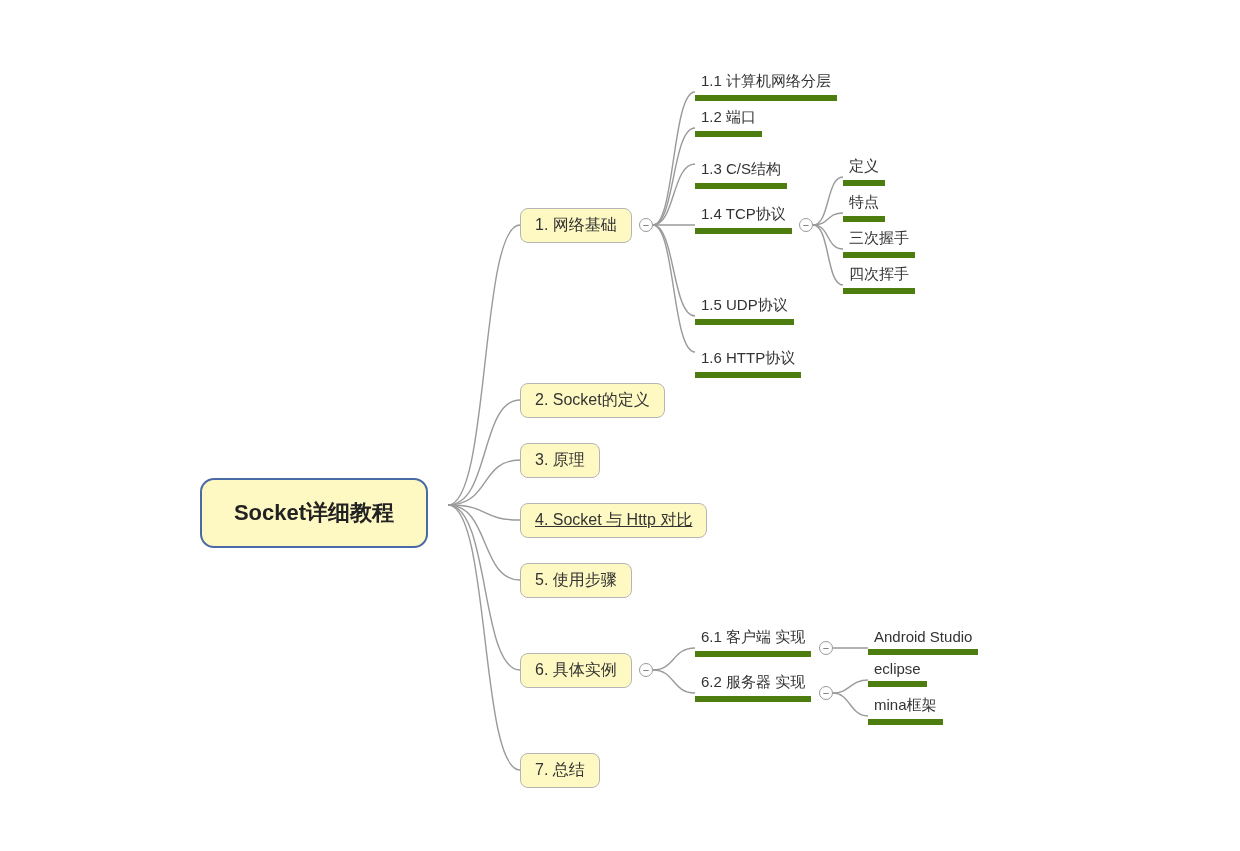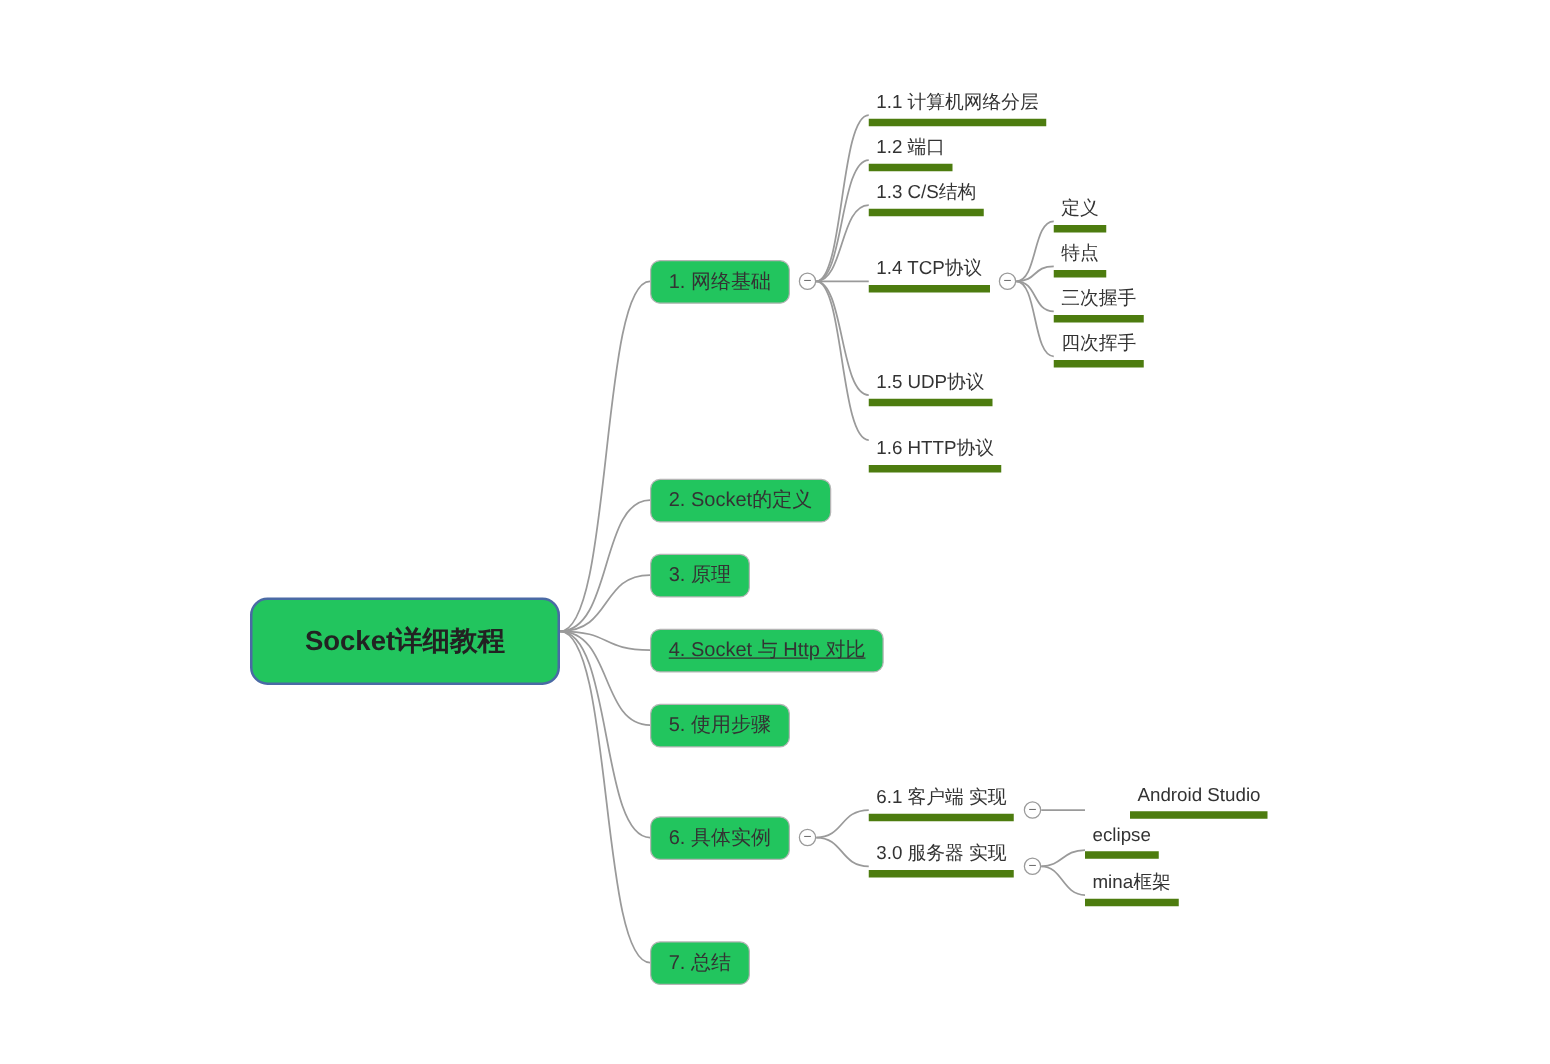--- a/index.html
+++ b/index.html
@@ -7,21 +7,21 @@
     padding: 0;
     width: 1240px;
     height: 851px;
     background: #ffffff;
     font-family: "Helvetica Neue", Arial, "PingFang SC", "Microsoft YaHei", sans-serif;
     color: #333;
     position: relative;
   }
   .node {
     position: absolute;
-    background: #22c55e;
+    background: #fef9c3;
     border: 1px solid #b5b5b5;
     border-radius: 8px;
     padding: 6px 14px;
     font-size: 16px;
     white-space: nowrap;
     box-sizing: border-box;
     display: flex;
     align-items: center;
     justify-content: center;
   }
@@ -103,21 +103,21 @@
 
   <path d="M 653 670 C 675 670, 672 648, 695 648"></path>
   <path d="M 653 670 C 675 670, 672 693, 695 693"></path>
 
   <path d="M 833 648 C 850 648, 850 648, 868 648"></path>
 
   <path d="M 833 693 C 850 693, 850 680, 868 680"></path>
   <path d="M 833 693 C 850 693, 850 716, 868 716"></path>
 </svg>
 
-<div class="node root" style="left:200px; top:478px; width:248px;">
+<div class="node root" style="left:200px; top:478px; width:228px;">
   <span>Socket详细教程</span>
 </div>
 
 <div class="node" style="left:520px; top:208px;">
   <span>1. 网络基础</span>
 </div>
 <div class="node" style="left:520px; top:383px;">
   <span>2. Socket的定义</span>
 </div>
 <div class="node" style="left:520px; top:443px;">
@@ -142,21 +142,21 @@
 <div class="collapse" style="left:639px; top:663px;">
   <span>−</span>
 </div>
 
 <div class="leaf node" style="left:695px; top:70px;">
   <span>1.1 计算机网络分层</span>
 </div>
 <div class="leaf node" style="left:695px; top:106px;">
   <span>1.2 端口</span>
 </div>
-<div class="leaf node" style="left:695px; top:142px;">
+<div class="leaf node" style="left:695px; top:158px;">
   <span>1.3 C/S结构</span>
 </div>
 <div class="leaf node" style="left:695px; top:203px;">
   <span>1.4 TCP协议</span>
 </div>
 <div class="leaf node" style="left:695px; top:294px;">
   <span>1.5 UDP协议</span>
 </div>
 <div class="leaf node" style="left:695px; top:330px;margin-top:17px;">
   <span>1.6 HTTP协议</span>
@@ -176,31 +176,31 @@
   <span>三次握手</span>
 </div>
 <div class="leaf node" style="left:843px; top:263px;">
   <span>四次挥手</span>
 </div>
 
 <div class="leaf node" style="left:695px; top:626px;">
   <span>6.1 客户端 实现</span>
 </div>
 <div class="leaf node" style="left:695px; top:671px;">
-  <span>3.0 服务器 实现</span>
+  <span>6.2 服务器 实现</span>
 </div>
 
 <div class="collapse" style="left:819px; top:641px;">
   <span>−</span>
 </div>
 <div class="collapse" style="left:819px; top:686px;">
   <span>−</span>
 </div>
 
-<div class="leaf node" style="left:904px; top:626px;">
+<div class="leaf node" style="left:868px; top:626px;">
   <span>Android Studio</span>
 </div>
 
 <div class="leaf node" style="left:868px; top:658px;">
   <span>eclipse</span>
 </div>
 <div class="leaf node" style="left:868px; top:694px;">
   <span>mina框架</span>
 </div>
 

